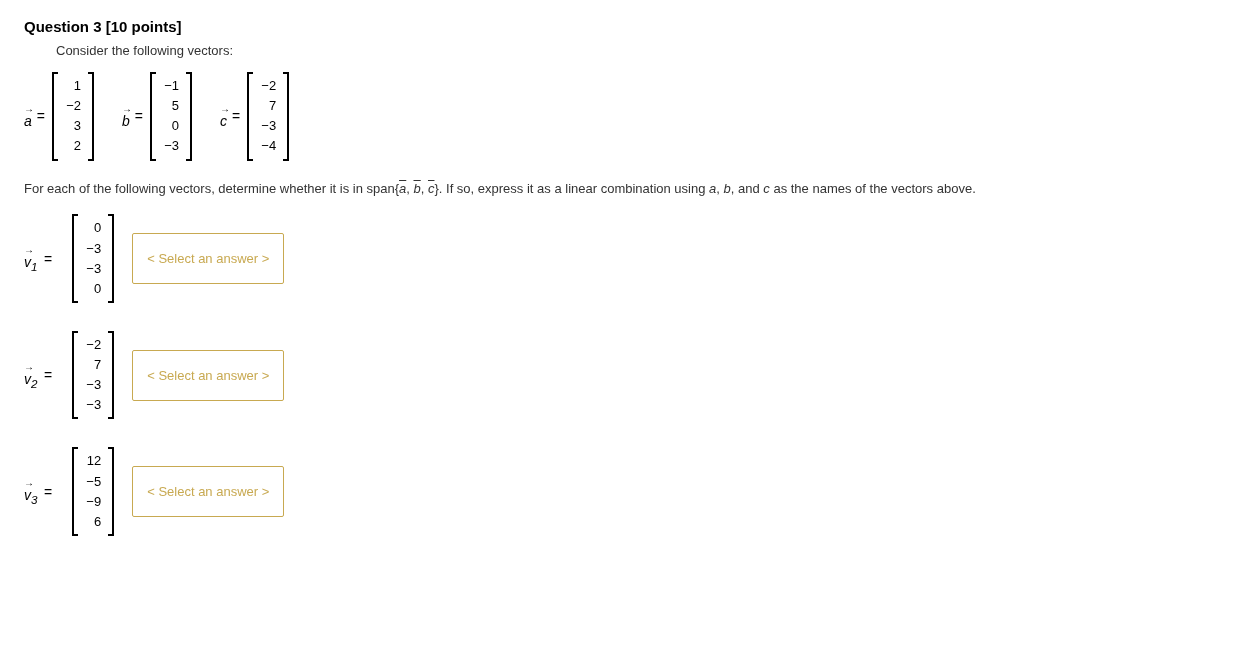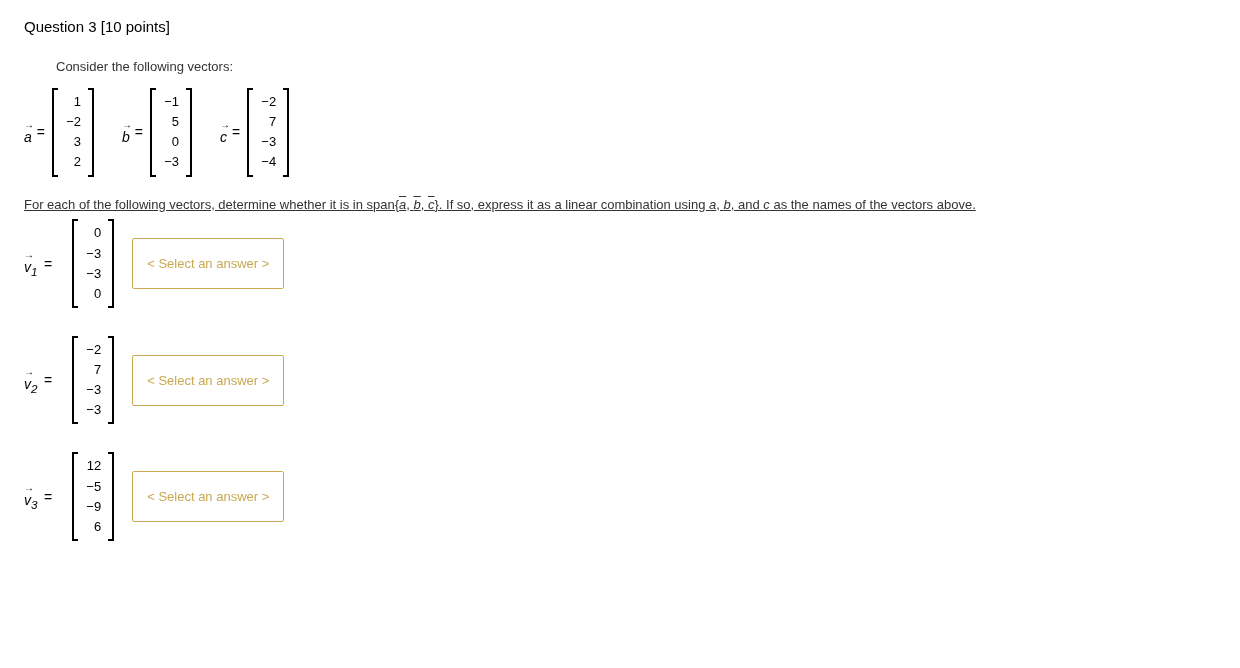--- a/index.html
+++ b/index.html
@@ -6,23 +6,23 @@
     body {
       font-family: Arial, sans-serif;
       font-size: 14px;
       background: #fff;
       color: #000;
       padding: 18px 24px;
       width: 1240px;
       min-height: 668px;
     }
     .question-title {
-      font-weight: normal;
+      font-weight: bold;
       font-size: 15px;
-      margin-bottom: 24px;
+      margin-bottom: 8px;
     }
     .intro-text {
       font-size: 13px;
       margin-bottom: 14px;
       color: #333;
       margin-left: 32px;
     }
     .vectors-row {
       display: flex;
       align-items: center;
@@ -42,24 +42,23 @@
       font-size: 13px;
       line-height: 1.55;
       text-align: right;
       min-width: 24px;
     }
     .matrix-vals span {
       display: block;
     }
     .span-text {
       font-size: 13px;
-      margin-bottom: 4px;
+      margin-bottom: 15px;
       color: #333;
       line-height: 1.6;
-      text-decoration: underline;
     }
     .questions-block {
       display: flex;
       flex-direction: column;
       gap: 0px;
     }
     .question-row {
       display: flex;
       align-items: center;
       gap: 18px;

